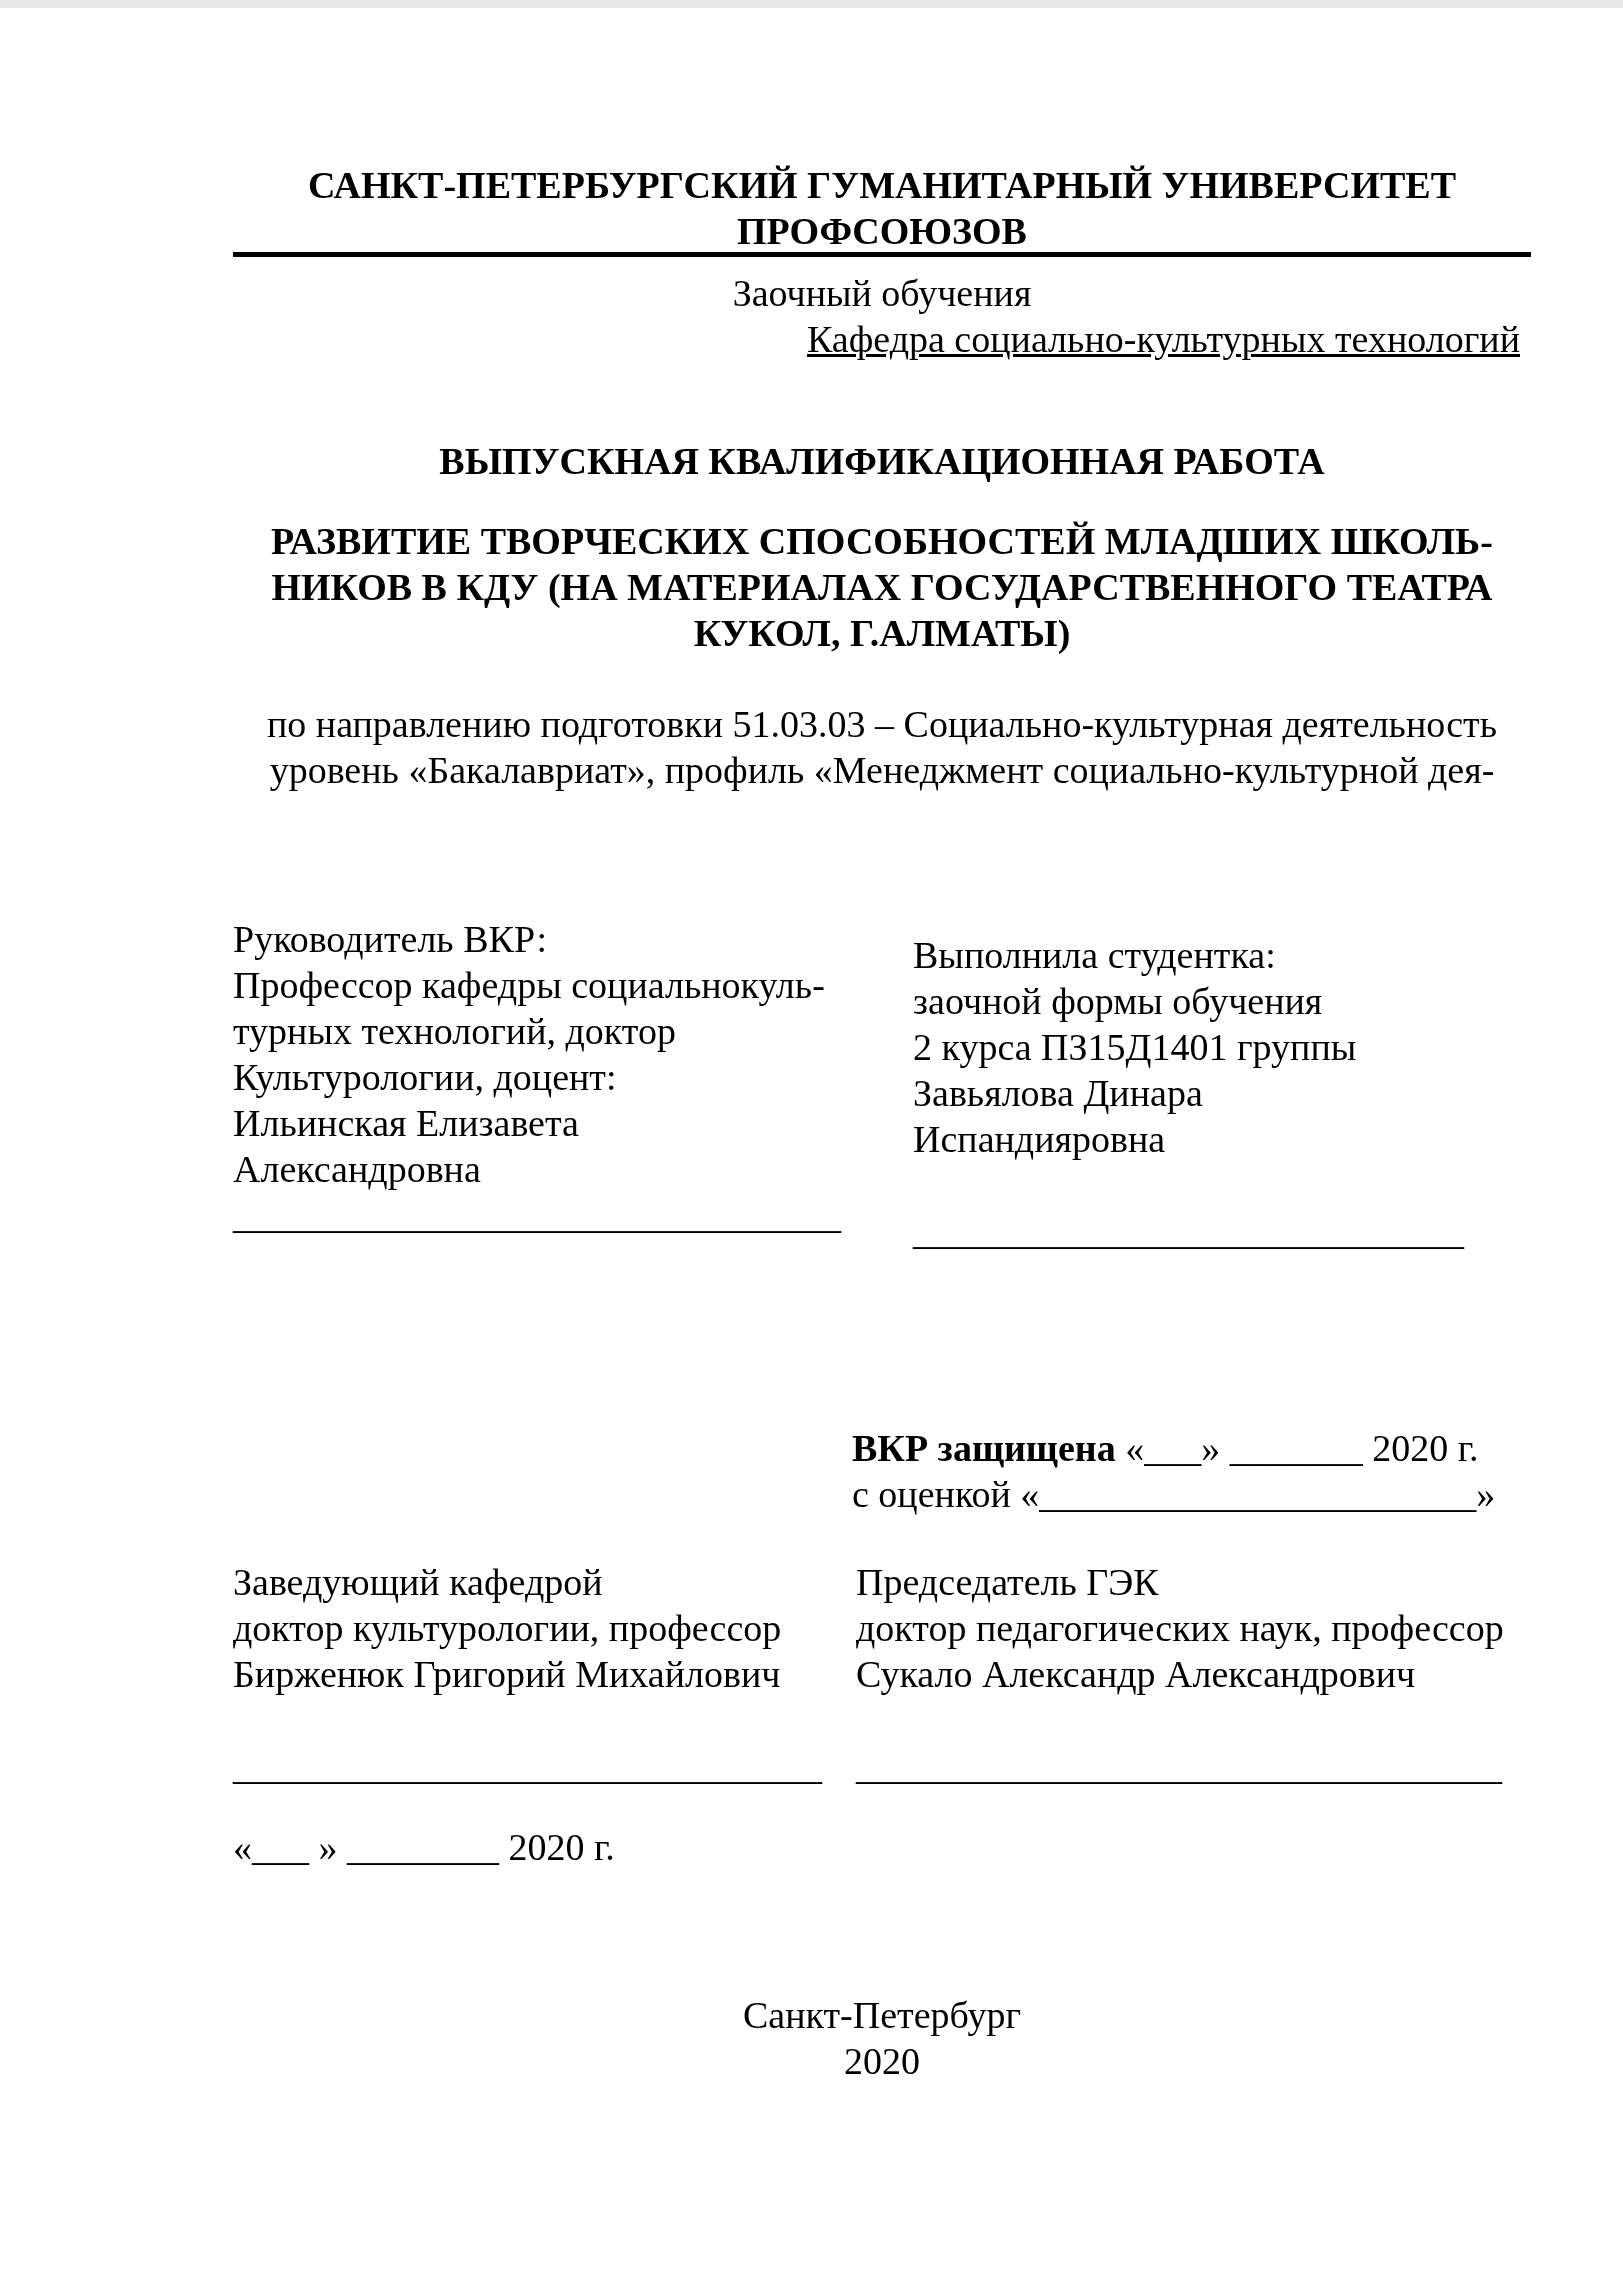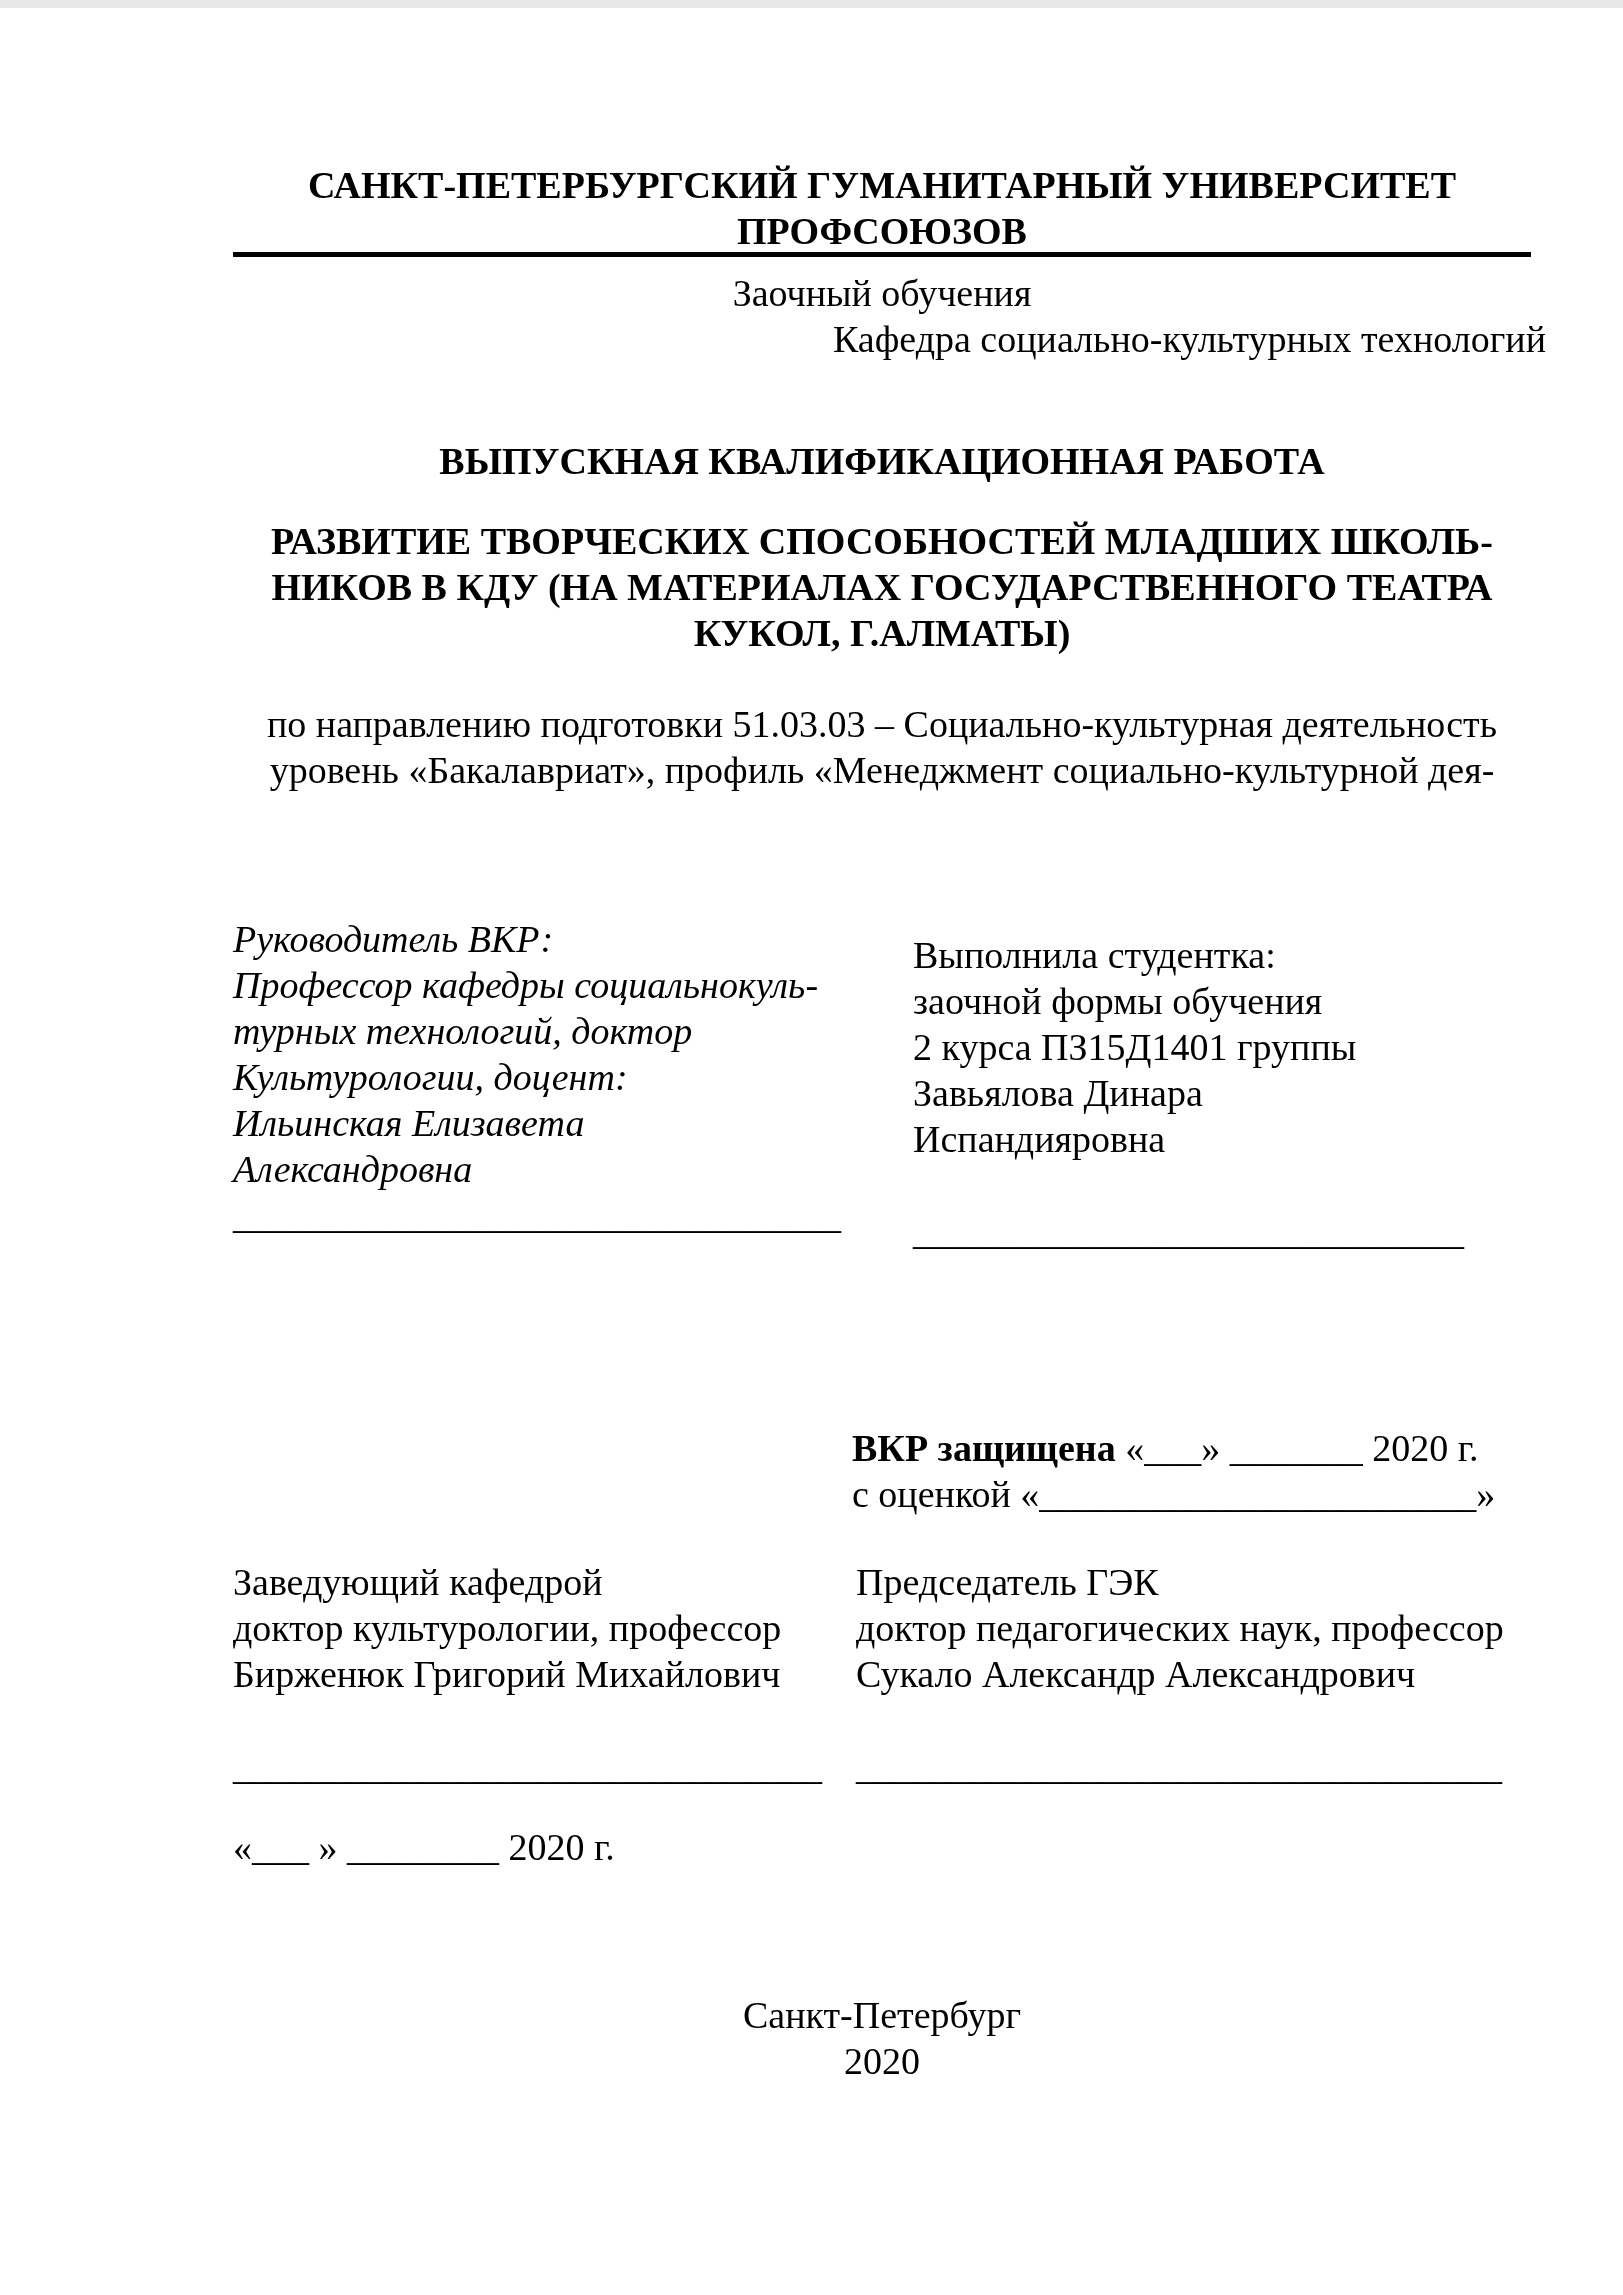--- a/index.html
+++ b/index.html
@@ -34,36 +34,36 @@
 
   <div class="abs w ctr b" style="left:233px; top:154px;">
     <div class="line">САНКТ-ПЕТЕРБУРГСКИЙ ГУМАНИТАРНЫЙ УНИВЕРСИТЕТ</div>
     <div class="line">ПРОФСОЮЗОВ</div>
   </div>
 
   <div class="rule"></div>
 
   <div class="abs w ctr" style="left:233px; top:262px;">Заочный обучения</div>
 
-  <div class="abs w rt" style="left:248px; top:308px;">Кафедра социально-культурных технологий</div>
+  <div class="abs w rt" style="left:222px; top:308px;text-decoration:underline;">Кафедра социально-культурных технологий</div>
 
   <div class="abs w ctr b" style="left:233px; top:430px;">ВЫПУСКНАЯ КВАЛИФИКАЦИОННАЯ РАБОТА</div>
 
   <div class="abs w ctr b" style="left:233px; top:510px;">
     <div class="line">РАЗВИТИЕ ТВОРЧЕСКИХ СПОСОБНОСТЕЙ МЛАДШИХ ШКОЛЬ-</div>
     <div class="line">НИКОВ В КДУ (НА МАТЕРИАЛАХ ГОСУДАРСТВЕННОГО ТЕАТРА</div>
     <div class="line">КУКОЛ, Г.АЛМАТЫ)</div>
   </div>
 
   <div class="abs w ctr" style="left:233px; top:693px;">
     <div class="line">по направлению подготовки 51.03.03 – Социально-культурная деятельность</div>
     <div class="line">уровень «Бакалавриат», профиль «Менеджмент социально-культурной дея-</div>
   </div>
 
-  <div class="abs" style="left:233px; top:908px; width:683px;font-style:italic;">
+  <div class="abs" style="left:233px; top:908px; width:683px;">
     <div class="line">Руководитель ВКР:</div>
     <div class="line">Профессор кафедры социальнокуль-</div>
     <div class="line">турных технологий, доктор</div>
     <div class="line">Культурологии, доцент:</div>
     <div class="line">Ильинская Елизавета</div>
     <div class="line">Александровна</div>
     <div class="line">________________________________</div>
   </div>
 
   <div class="abs" style="left:913px; top:924px; width:620px;">

